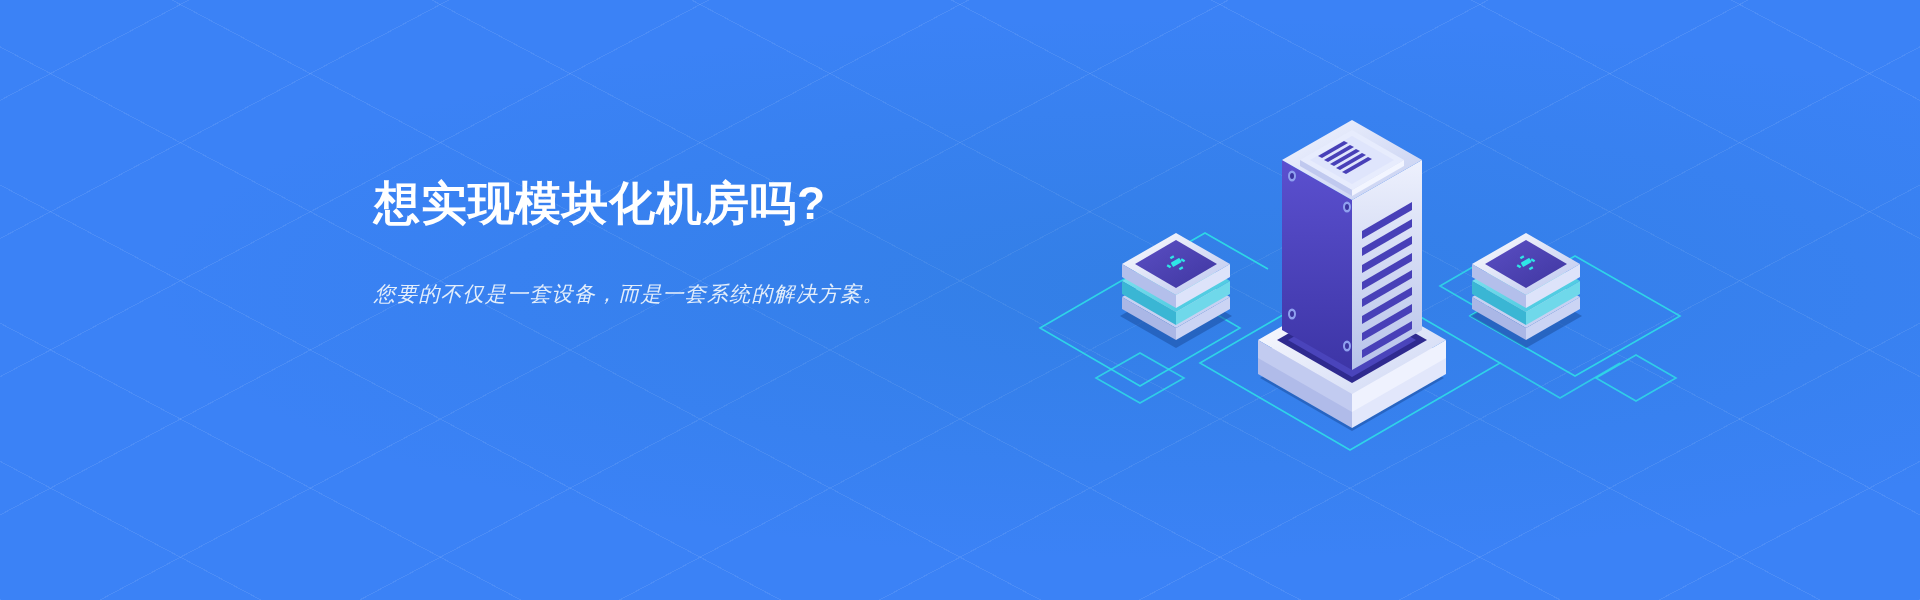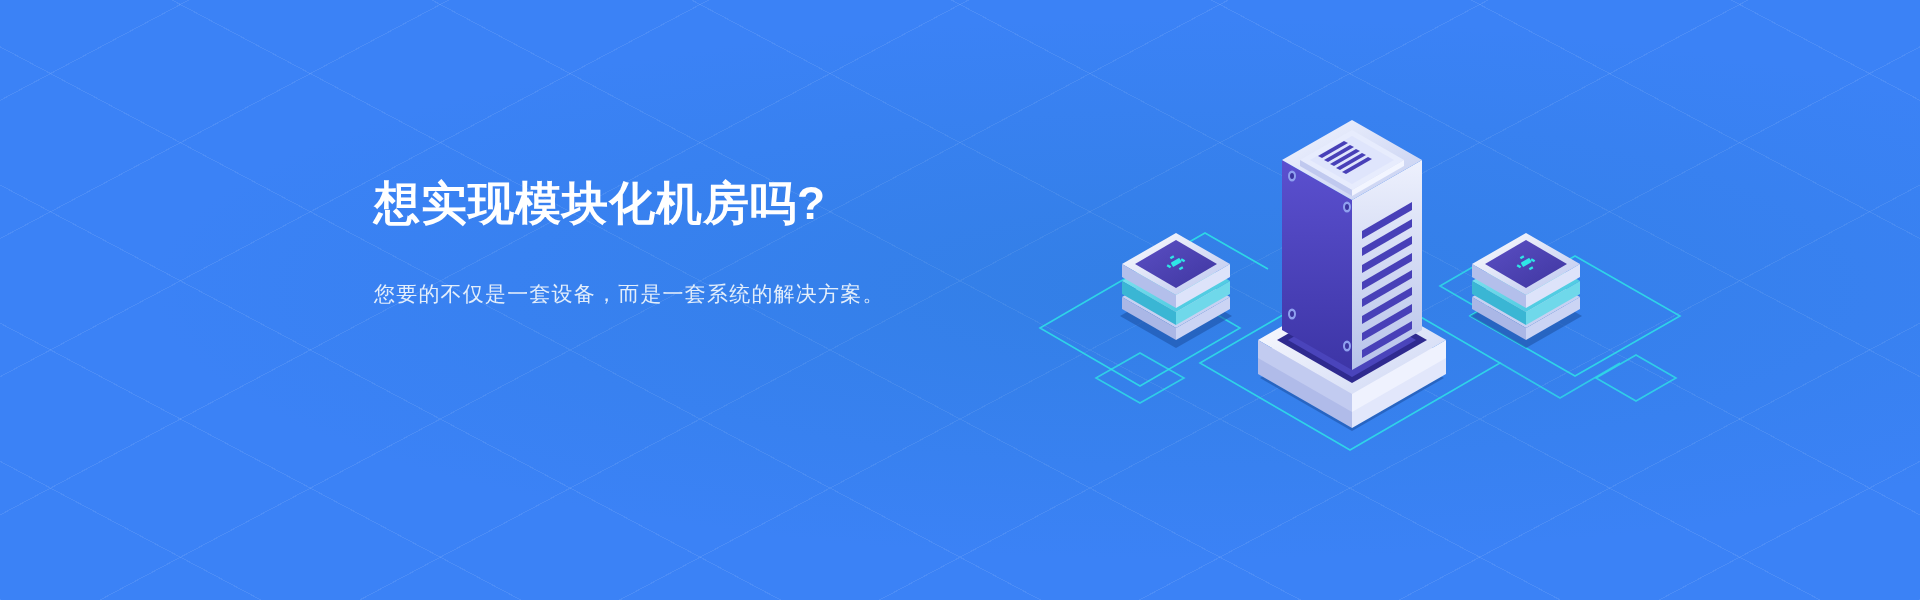--- a/index.html
+++ b/index.html
@@ -38,21 +38,21 @@
   .sub-row{
     display:flex;align-items:center;gap:22px;margin-top:26px;
   }
   .sub-dash{
     display:block;width:34px;height:4px;background:#ffffff;border-radius:2px;flex:none;
   }
   .subhead{
     margin:0;font-size:27px;line-height:1.2;color:#ffffff;font-weight:400;letter-spacing:.2px;
   }
   .bodytext{
-    margin:48px 0 0 0;font-size:21px;line-height:1.5;color:#e3eefb;letter-spacing:1.2px;
+    margin:48px 0 0 0;font-size:21px;line-height:1.5;color:#e3eefb;letter-spacing:1.2px;font-style:italic;
   }
 
   
   .art{
     position:absolute;left:1000px;top:78px;width:700px;height:360px;
   }
   .art svg{display:block;width:700px;height:360px;overflow:visible;}
 </style>
 </head>
 <body>

